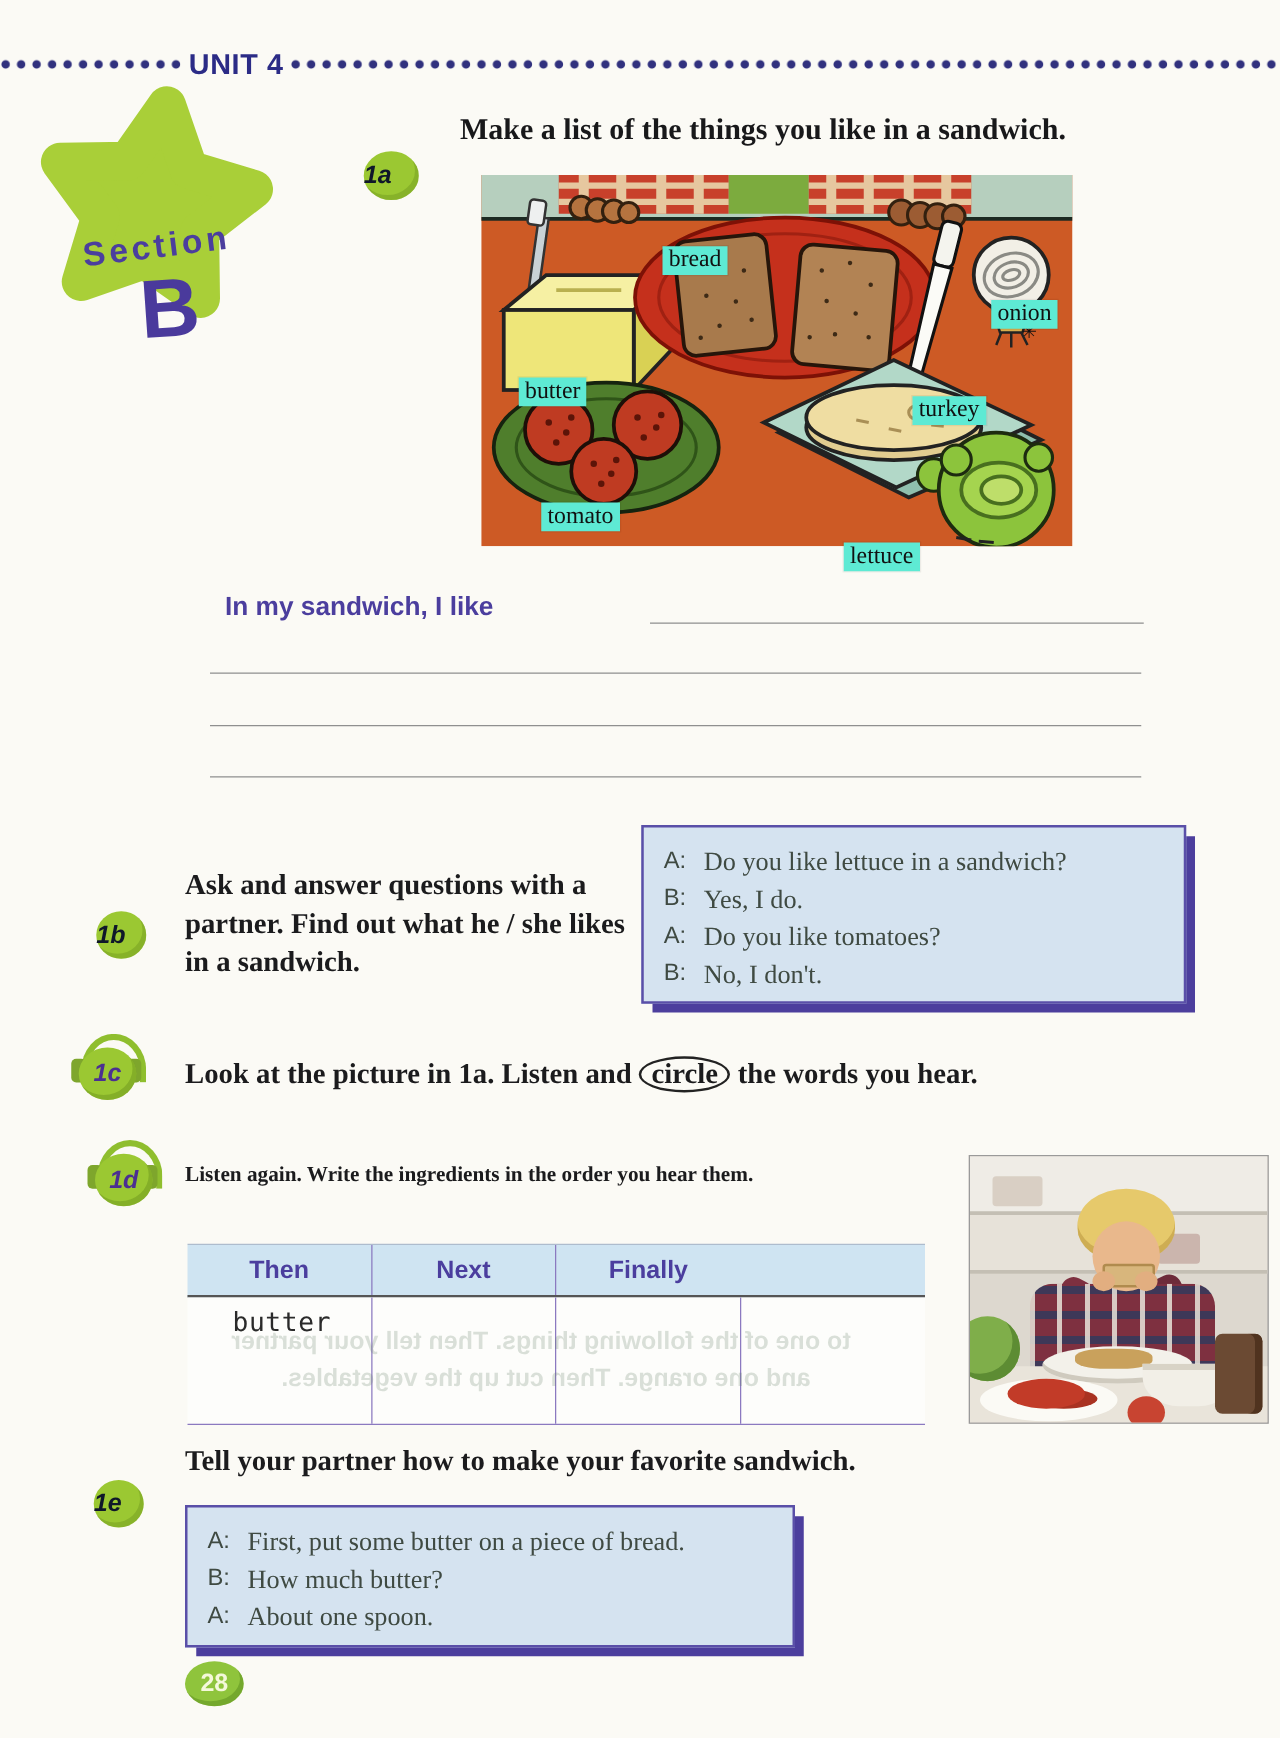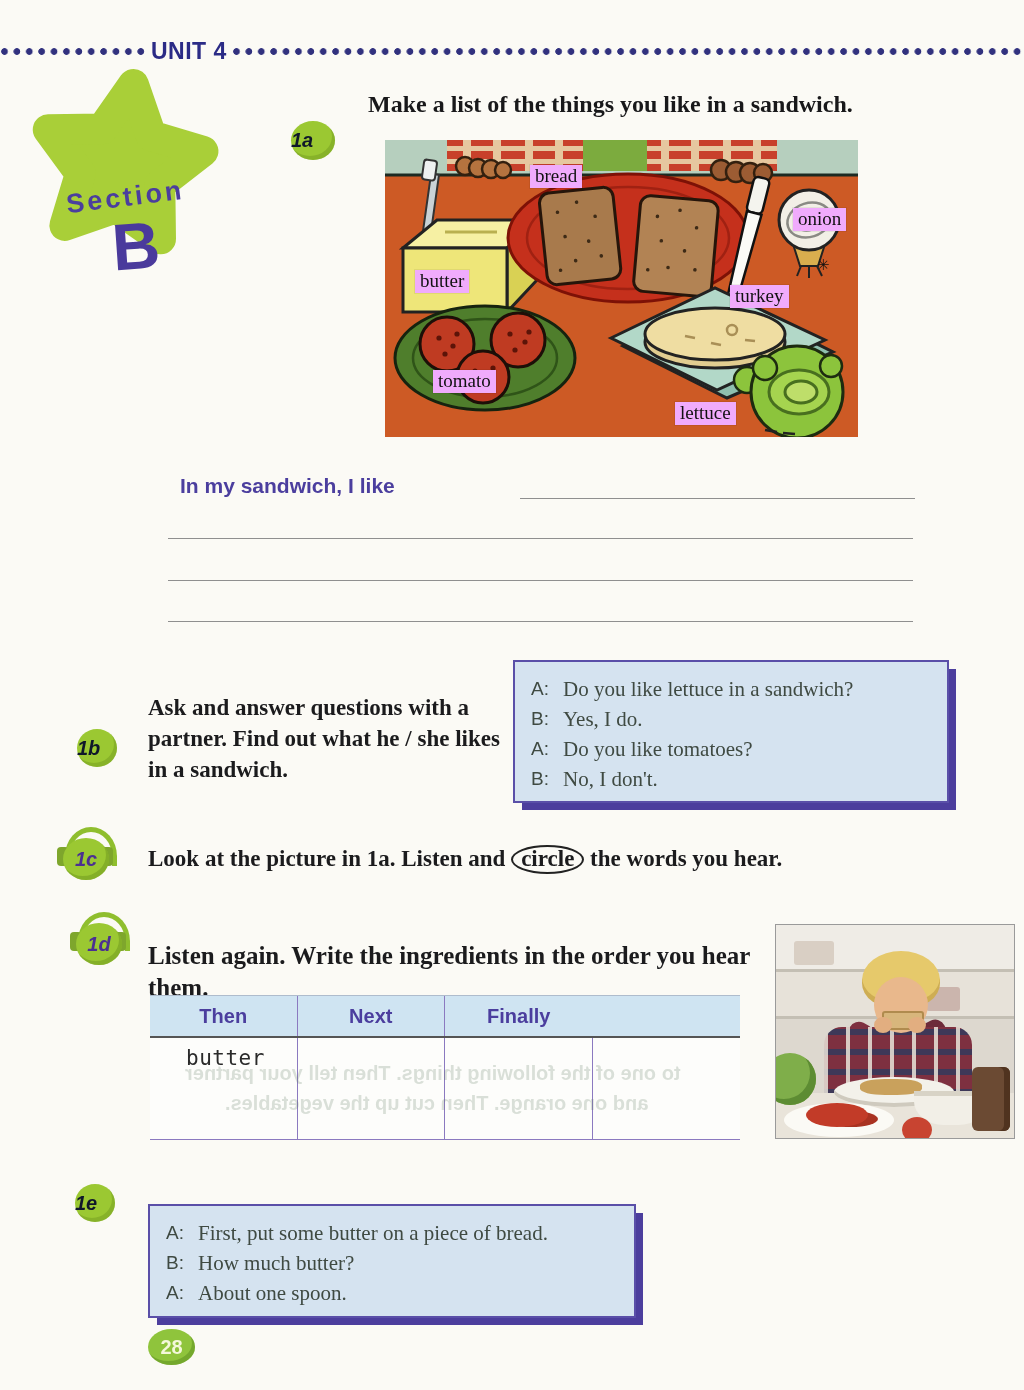--- a/index.html
+++ b/index.html
@@ -33,22 +33,22 @@
   .hp-circle{position:absolute;left:6px;top:11px;width:46px;height:42px;background:#9bc832;border-radius:50%;
       box-shadow:inset -3px -4px 0 rgba(110,150,30,.5);}
   .hp-num{position:absolute;left:0;width:58px;text-align:center;top:21px;
       font:italic bold 20px "Liberation Sans",sans-serif;color:#4b2f92;}
 
   
   .head{position:absolute;font-family:"Liberation Serif",serif;font-weight:bold;color:#18181a;}
 
   
   .figure{position:absolute;left:385px;top:140px;width:473px;height:297px;}
-  .food-label{position:absolute;background:#f0abfc;color:#111;font:19px "Liberation Serif",serif;
-      padding:0 5px 1px;white-space:nowrap;box-shadow:0 0 0 1px rgba(0,0,0,.06);}
+  .food-label{position:absolute;background:#5eead4;color:#111;font:19px "Liberation Serif",serif;
+      padding:0 5px 1px;white-space:nowrap;box-shadow:0 0 0 1px rgba(0,0,0,.06);margin-top:32px;}
 
   
   .prompt{position:absolute;font:bold 21px "Liberation Sans",sans-serif;color:#4b3e9e;}
   .wline{position:absolute;border-bottom:1.5px solid #8f8f8f;height:0;}
 
   
   .dialog-box{position:absolute;background:#d5e3f0;border:2px solid #5a4fa8;
       box-shadow:8px 8px 0 -1px #4c3e9d;padding:12px 16px;
       font:21px "Liberation Serif",serif;color:#3f4a42;}
   .dlg-line{display:flex;line-height:30px;}
@@ -325,21 +325,21 @@
     <span>the words you hear.</span>
   </div>
 
   <div class="hp" style="left:70px;top:912px;">
     <span class="hp-band"></span>
     <span class="hp-cup left"></span>
     <span class="hp-cup right"></span>
     <span class="hp-circle"></span>
     <span class="hp-num">1d</span>
   </div>
-  <div class="instr" style="left:148px;top:924px;width:620px;font-size:25px;line-height:32px;margin-top:16px;">Listen again. Write the ingredients in the order you hear them.</div>
+  <div class="instr" style="left:148px;top:924px;width:620px;font-size:17px;line-height:32px;">Listen again. Write the ingredients in the order you hear them.</div>
 
   <div class="seq-table">
     <div class="seq-head">
       <div>Then</div>
       <div>Next</div>
       <div>Finally</div>
     </div>
     <div class="seq-body">
       <div>butter</div>
       <div></div>
@@ -370,20 +370,21 @@
     <div class="ph-bowl"></div>
     <div class="ph-jar"></div>
     <div class="ph-plate-front"></div>
     <div class="ph-tomato"></div>
     <div class="ph-tomato2"></div>
   </div>
 
   <div class="badge" style="left:75px;top:1152px;width:40px;height:38px;">
       <span>1e</span>
     </div>
+  <div class="instr" style="left:148px;top:1156px;font-size:23px;">Tell your partner how to make your favorite sandwich.</div>
   <div class="dialog-box" style="left:148px;top:1204px;width:452px;height:86px;">
     <div class="dlg-line">
       <span class="spk">A:</span>
       <span>First, put some butter on a piece of bread.</span>
       </div>
     <div class="dlg-line">
       <span class="spk">B:</span>
       <span>How much butter?</span>
       </div>
     <div class="dlg-line">

